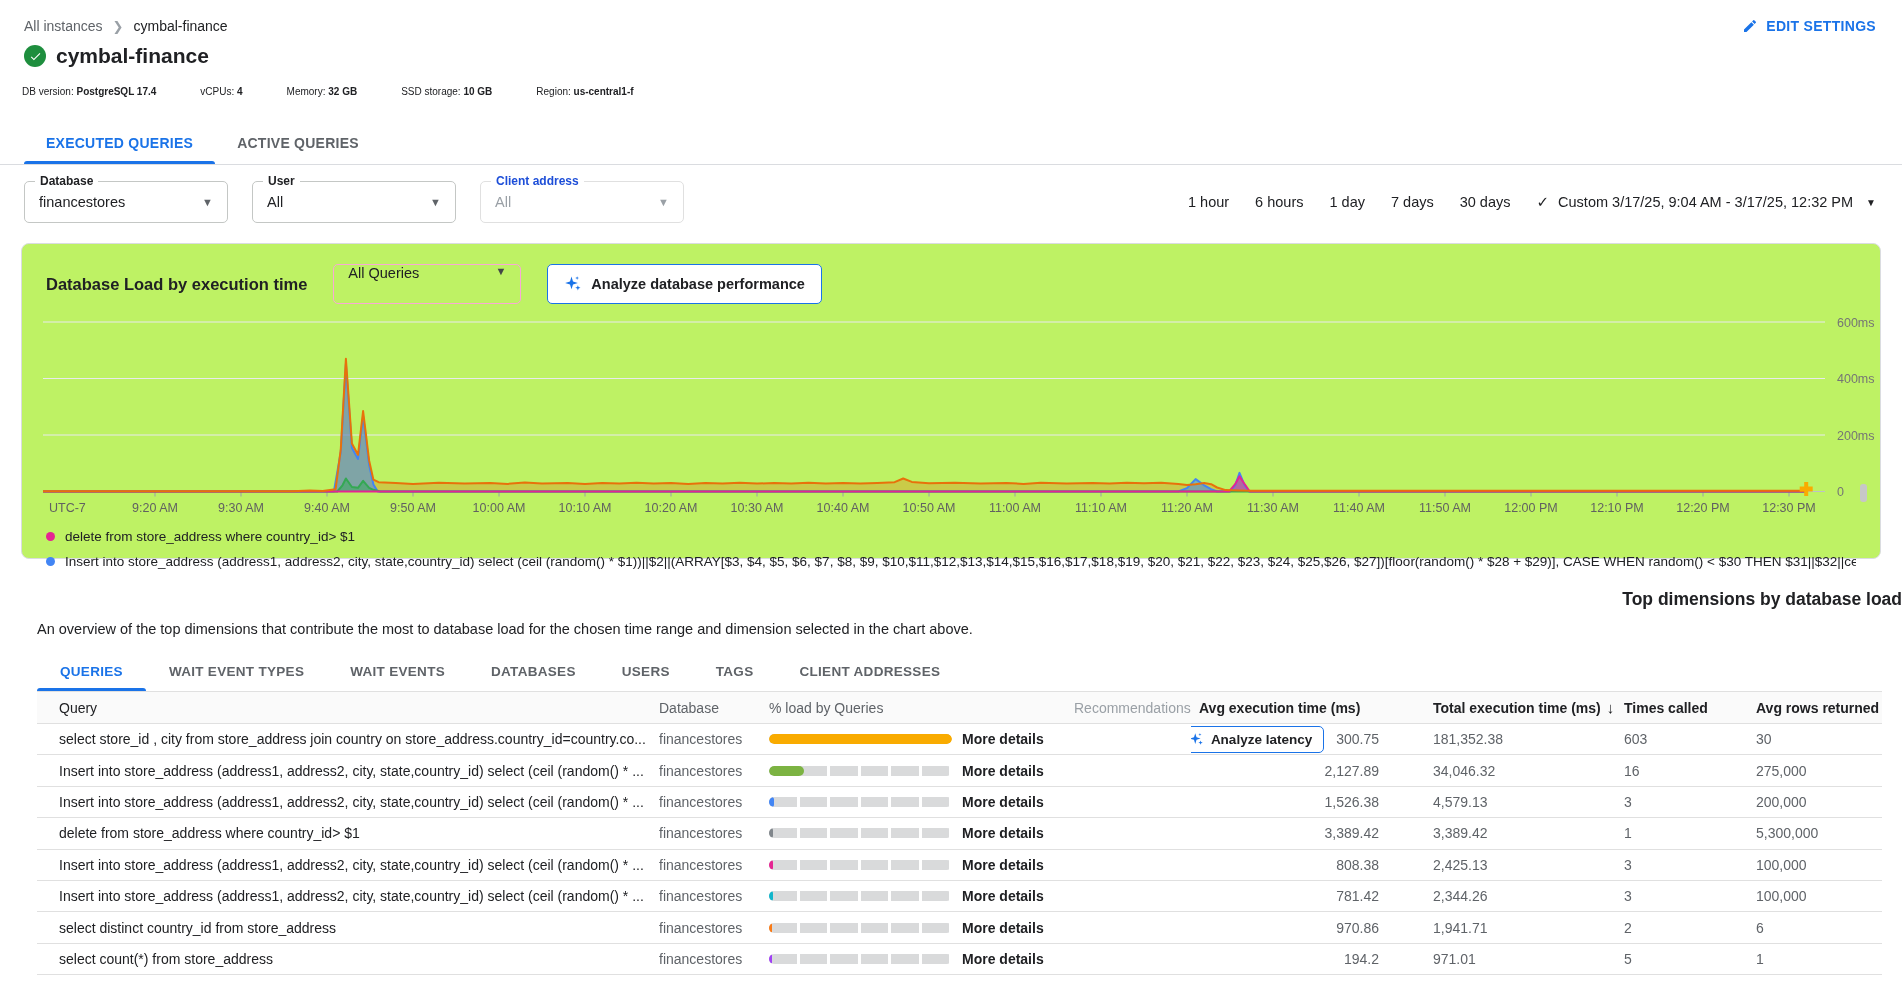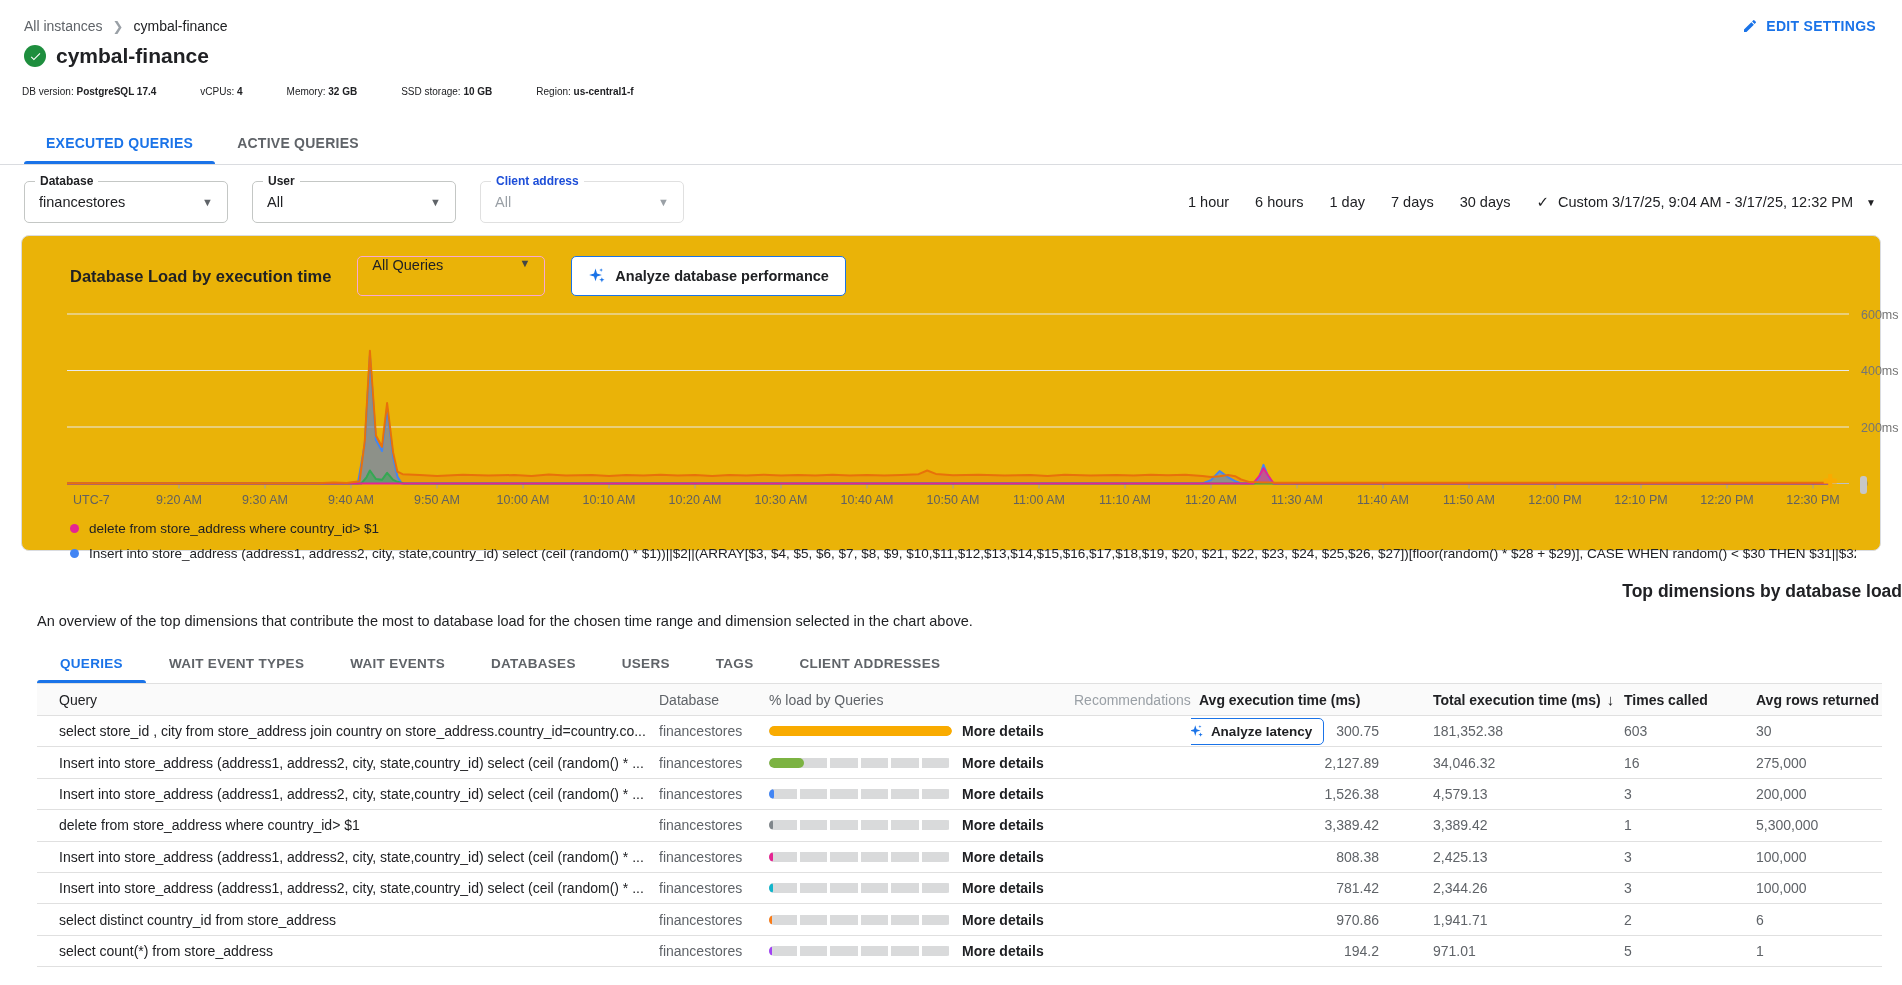--- a/index.html
+++ b/index.html
@@ -41,21 +41,21 @@
   .select-box.disabled .float-label { color:#1d4ed8; font-weight:700; }
   .select-box.disabled .select-value,.select-box.disabled .arrow { color:#9aa0a6; }
 
   .time-range { display:flex; align-items:center; gap:26px; font-size:14.5px; color:#202124; }
   .time-preset { cursor:pointer; white-space:nowrap; }
   .time-custom { display:flex; align-items:center; gap:9px; cursor:pointer; white-space:nowrap; }
   .time-custom .check { font-size:15px; }
   .time-custom .dd { font-size:10px; margin-left:4px; }
 
   
-  .chart-card { margin:12px 21px 0 21px; border:1px solid #dadce0; border-radius:8px; height:316px; position:relative; background:#eab308;padding-left:24px; }
+  .chart-card { margin:20px 21px 0 21px; border:1px solid #dadce0; border-radius:8px; height:316px; position:relative; background:#bef264; }
   .chart-header { display:flex; align-items:center; gap:26px; padding:20px 24px 4px 24px; }
   .chart-title { font-size:16.5px; font-weight:600; color:#202124; }
   .query-select { width:188px; height:40px; border:1px solid #f9a8d4; border-radius:5px; display:flex; align-items:flex-start; justify-content:space-between; padding:0 14px; font-size:14.5px; cursor:pointer; }
   .query-select .arrow { color:#444746; font-size:11px; }
   .analyze-btn { display:flex; align-items:center; gap:9px; height:40px; padding:0 16px; border:1px solid #1a73e8; border-radius:5px; background:#fff; color:#202124; font-size:14.5px; font-weight:600; cursor:pointer; }
   .spark { width:18px; height:18px; }
 
   .chart-wrap { position:relative; height:212px; margin-top:2px; }
   .legend { padding:2px 24px 0 24px; }
   .legend-item { display:flex; align-items:center; gap:10px; font-size:13.5px; color:#202124; height:25px; white-space:nowrap; overflow:hidden; }

